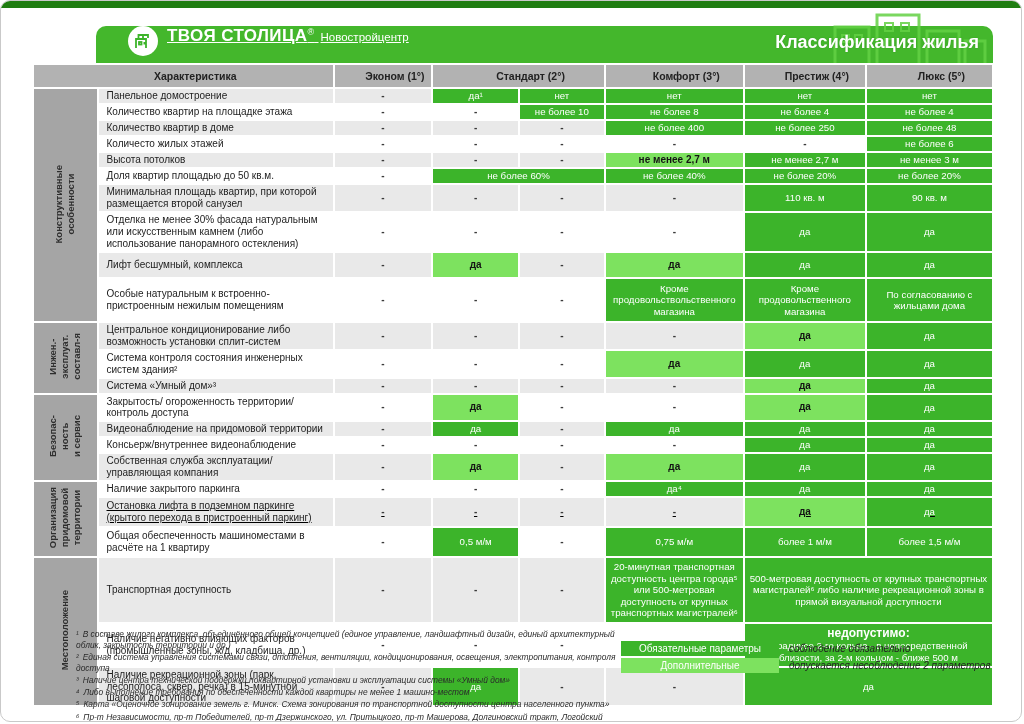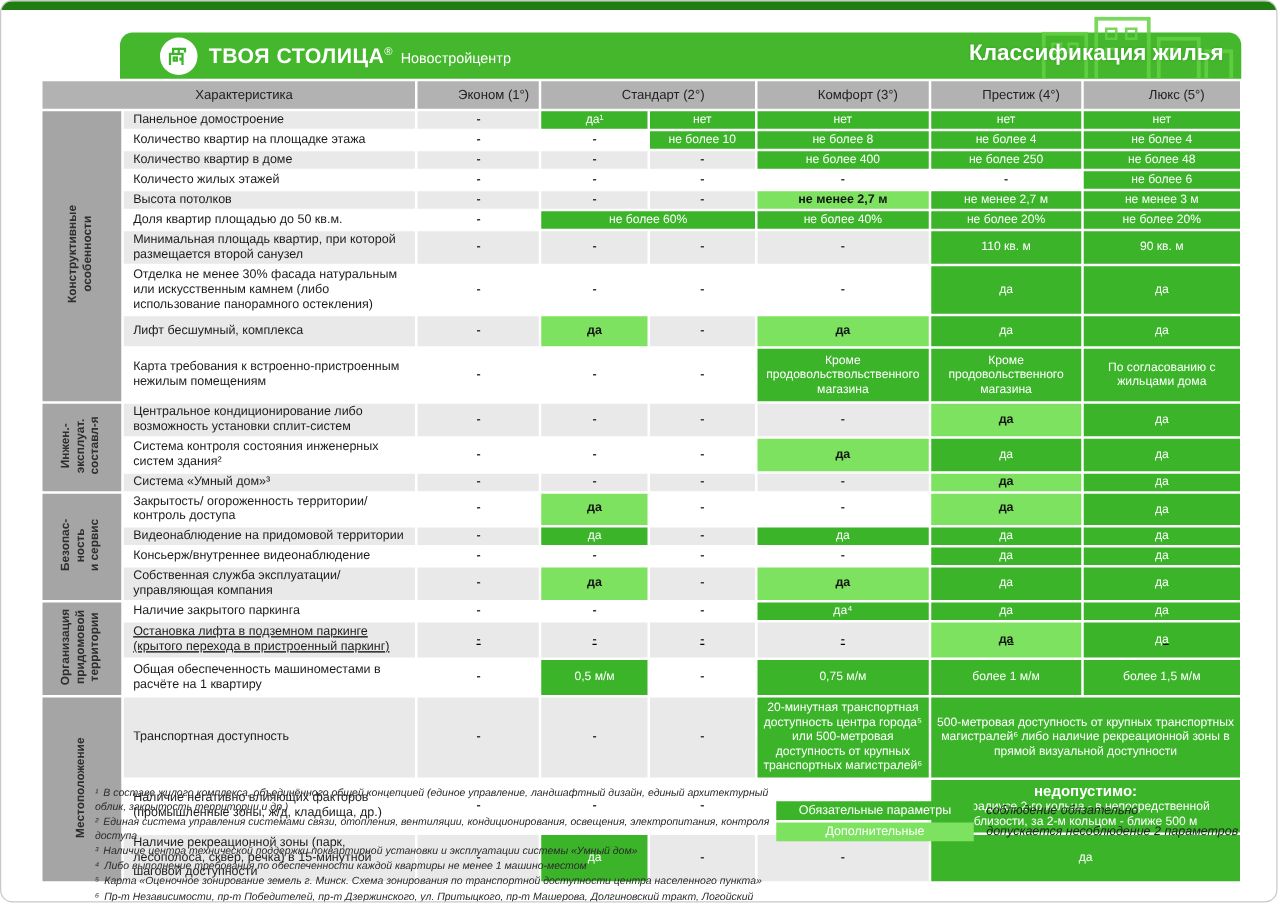--- a/index.html
+++ b/index.html
@@ -1,29 +1,29 @@
 <!DOCTYPE html>
 <html style="--topbar: #1f7d11; --band: #44b72c; --green: #3cb42a; --light: #7de25f; --headgrey: #b2b2b2; --sidegrey: #a5a5a5; --stripe: #e9e9e9; --deco: #63d144;"><head>
 <meta charset="utf-8">
 <style>
   html,body{margin:0;padding:0;background:#fff;}
   body{width:1024px;height:724px;font-family:"Liberation Sans",sans-serif;overflow:hidden;}
   .page{position:relative;width:1022px;height:722px;border:1px solid #c9c9c9;border-radius:10px;overflow:hidden;background:#fff;box-sizing:border-box;}
   .topbar{position:absolute;top:0;left:0;width:100%;height:7px;background:var(--topbar);}
   .band{position:absolute;top:25px;left:95px;right:28px;height:37px;background:var(--band);border-radius:10px 10px 0 0;}
-  .brand{position:absolute;left:32px;top:0;height:100%;display:flex;align-items:center;gap:9px;color:#fff;}
+  .brand{position:absolute;left:32px;top:0;height:100%;display:flex;align-items:flex-start;gap:9px;color:#fff;text-decoration:underline;}
   .logo{width:30px;height:30px;background:#fff;border-radius:50%;display:flex;align-items:center;justify-content:center;}
   .brand-name{font-size:17px;font-weight:bold;letter-spacing:.4px;white-space:nowrap;}
   .brand-mark{font-size:9px;vertical-align:super;}
   .brand-sub{font-size:11.5px;margin-left:2px;white-space:nowrap;}
   .buildings{position:absolute;right:4px;bottom:0;opacity:.85;}
   .page-title{position:absolute;right:14px;top:6px;font-size:18px;font-weight:bold;color:#fff;z-index:2;text-shadow:0 0 2px rgba(0,90,0,.25);}
   table{position:absolute;top:62px;left:31px;border-collapse:separate;border-spacing:2px;table-layout:fixed;width:962px;}
   th,td{vertical-align:middle;text-align:center;font-size:10px;line-height:1.18;padding:1px 4px;overflow:hidden;}
-  thead th{background:var(--headgrey);color:#222;font-weight:normal;font-size:10.5px;height:20px;padding-left:28px;}
+  thead th{background:var(--headgrey);color:#222;font-weight:bold;font-size:10.5px;height:20px;padding-left:28px;}
   td.side{background:var(--sidegrey);color:#2e2e2e;font-weight:bold;font-size:9.5px;width:62px;padding:2px 0;}
   td.side span{writing-mode:vertical-rl;transform:rotate(180deg);white-space:pre-line;line-height:1.25;display:inline-block;max-height:100%;}
   td.label{text-align:left;padding-left:8px;color:#1c1c1c;font-size:10px;}
   tr.odd td.label,tr.odd td.dash{background:var(--stripe);}
   tr.even td.label,tr.even td.dash{background:#ffffff;}
   td.dash{color:#3a3a3a;font-weight:bold;}
   td.green{background:var(--green);color:#fff;white-space:pre-line;font-size:9.7px;}
   td.light{background:var(--light);color:#141414;font-weight:bold;}
   td.em::first-line{font-weight:bold;font-size:12px;}
   .footer{position:absolute;left:31px;right:28px;top:628px;display:flex;align-items:flex-start;}
@@ -173,21 +173,21 @@
         <tr class="odd" style="height: 24px;">
           <td class="label">Лифт бесшумный, комплекса</td>
           <td class="dash">-</td>
           <td class="light">да</td>
           <td class="dash">-</td>
           <td class="light">да</td>
           <td class="green">да</td>
           <td class="green">да</td>
         </tr>
         <tr class="even" style="height: 42px;">
-          <td class="label">Карта требования к встроенно-пристроенным нежилым помещениям</td>
+          <td class="label">Особые натуральным к встроенно-пристроенным нежилым помещениям</td>
           <td class="dash">-</td>
           <td class="dash">-</td>
           <td class="dash">-</td>
           <td class="green">Кроме продовольствольственного магазина</td>
           <td class="green">Кроме продовольственного магазина</td>
           <td class="green">По согласованию с жильцами дома</td>
         </tr>
         <tr class="odd" style="height: 26px;">
           <td class="side" rowspan="3"><span>Инжен.-
 эксплуат.

